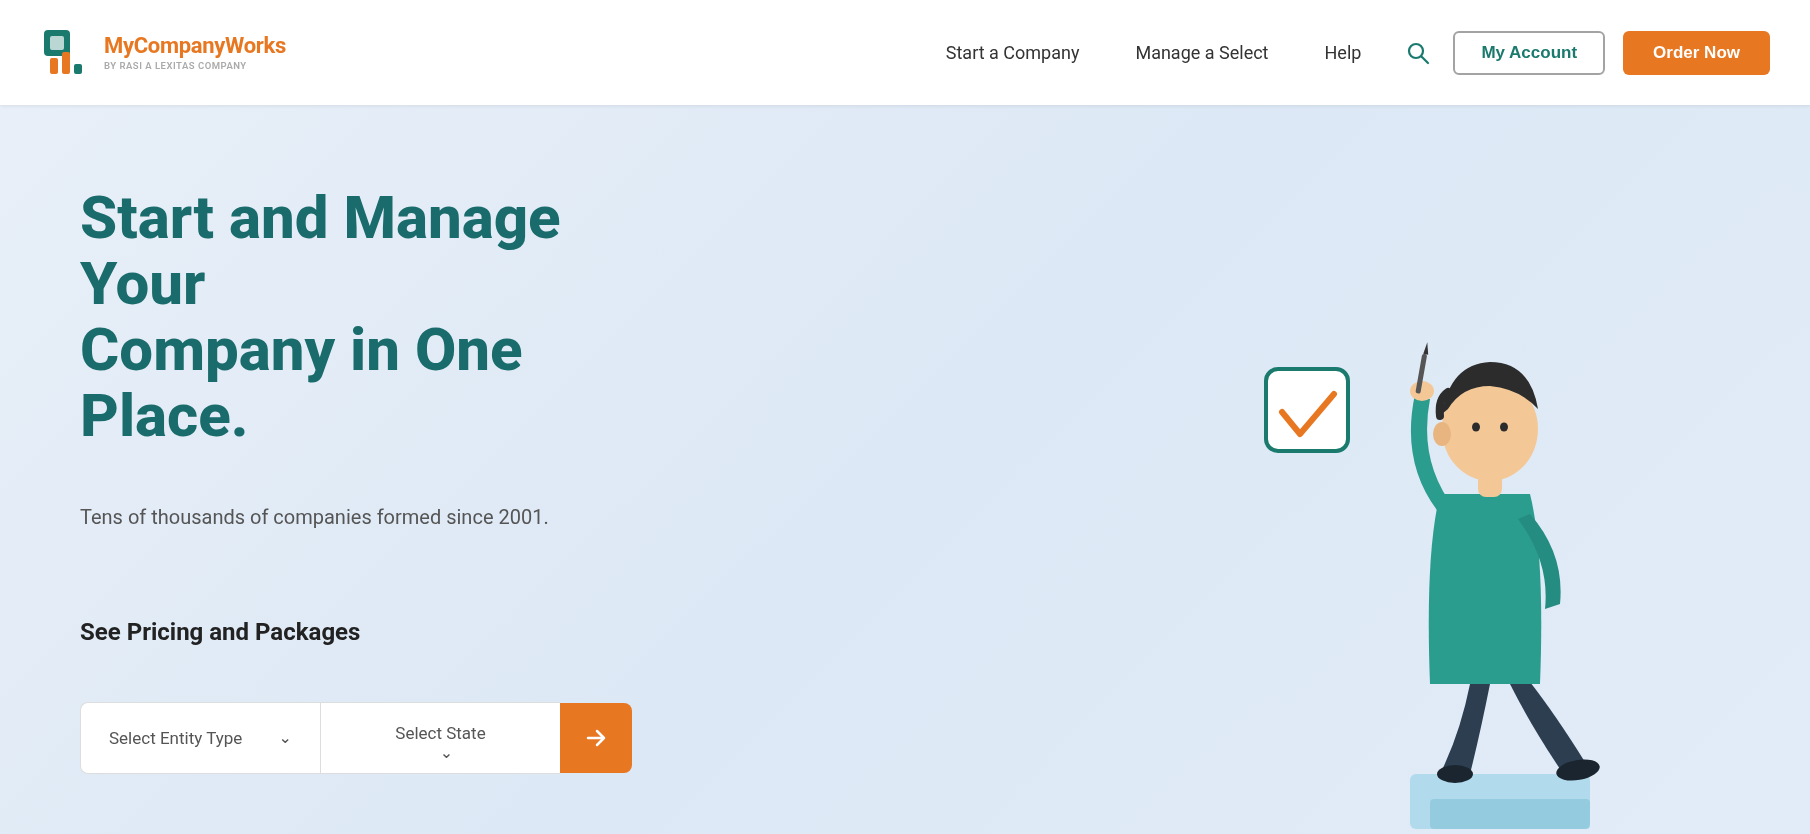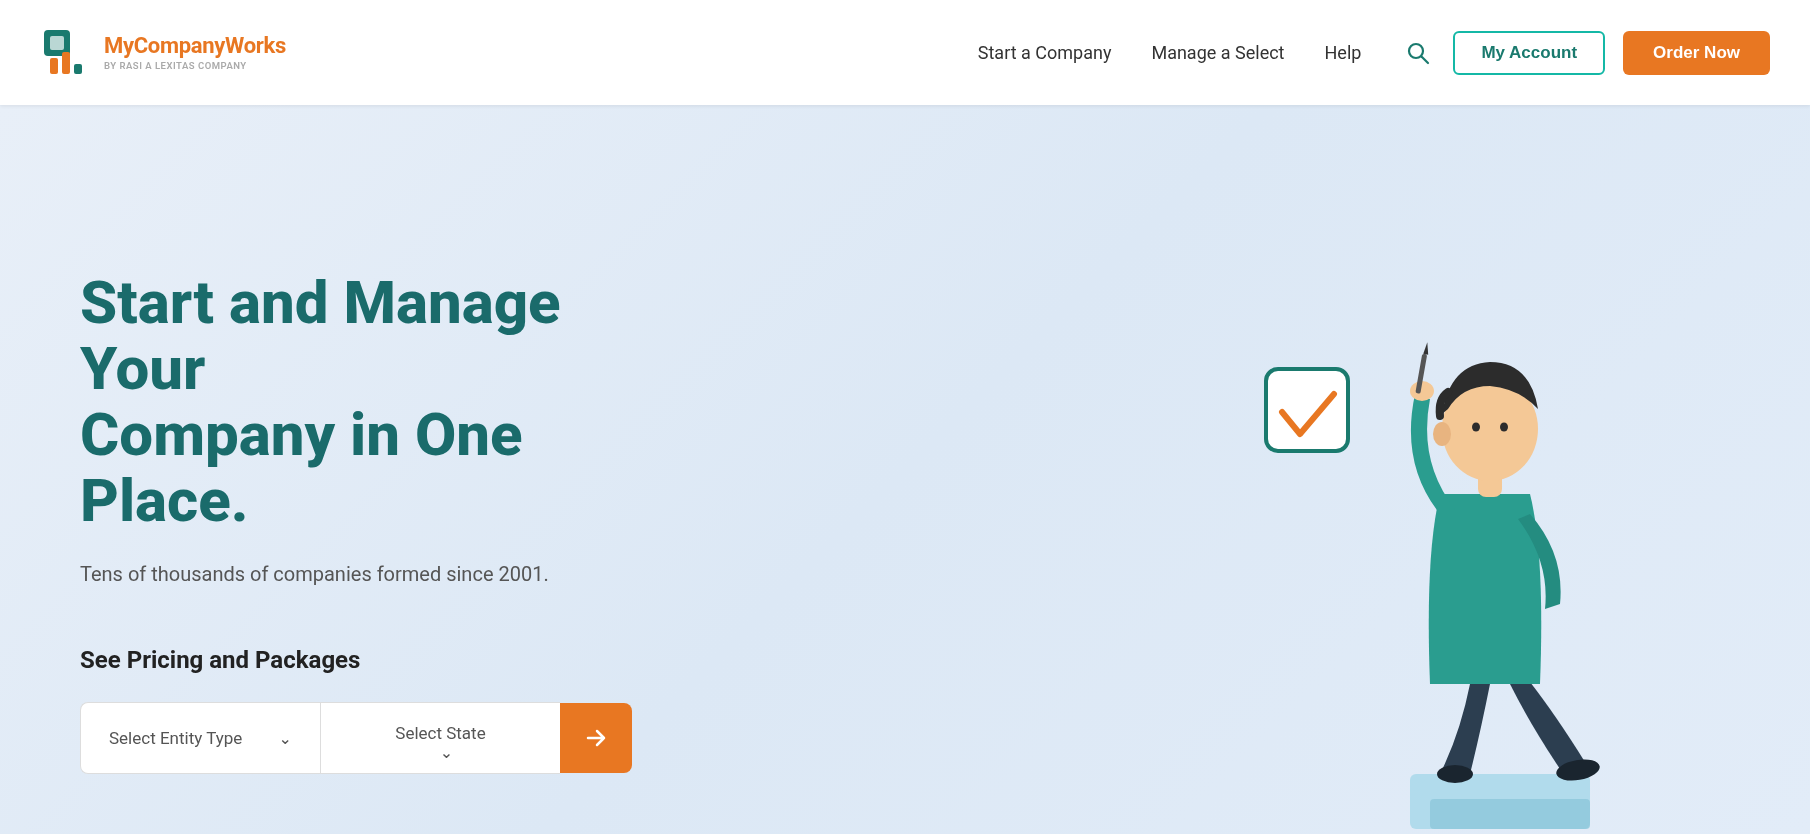--- a/index.html
+++ b/index.html
@@ -54,21 +54,21 @@
       text-transform: uppercase;
       margin-top: 2px;
     }
     .logo-sub span {
       color: #aaa;
     }
 
     .nav-links {
       display: flex;
       align-items: center;
-      gap: 40px;
+      gap: 56px;
       margin-left: auto;
       margin-right: 40px;
     }
     .nav-link {
       font-size: 18px;
       color: #333;
       text-decoration: none;
       font-weight: 400;
       white-space: nowrap;
     }
@@ -80,21 +80,21 @@
     }
     .search-icon-btn {
       background: none;
       border: none;
       cursor: pointer;
       display: flex;
       align-items: center;
       padding: 4px;
     }
     .my-account-btn {
-      border: 2px solid #14b8a6;
+      border: 2px solid #a3a3a3;
       color: #1a7a6e;
       background: #fff;
       border-radius: 6px;
       padding: 10px 26px;
       font-size: 17px;
       font-weight: 600;
       cursor: pointer;
       white-space: nowrap;
     }
     .order-now-btn {
@@ -116,21 +116,21 @@
       display: flex;
       align-items: stretch;
       position: relative;
       overflow: hidden;
     }
     .hero-content {
       padding: 80px 60px 60px 80px;
       max-width: 660px;
       display: flex;
       flex-direction: column;
-      justify-content: flex-end;
+      justify-content: space-between;
     }
     .hero-title {
       font-size: 60px;
       font-weight: 800;
       color: #1a6b6b;
       line-height: 1.1;
       margin-bottom: 28px;
     }
     .hero-subtitle {
       font-size: 20px;

